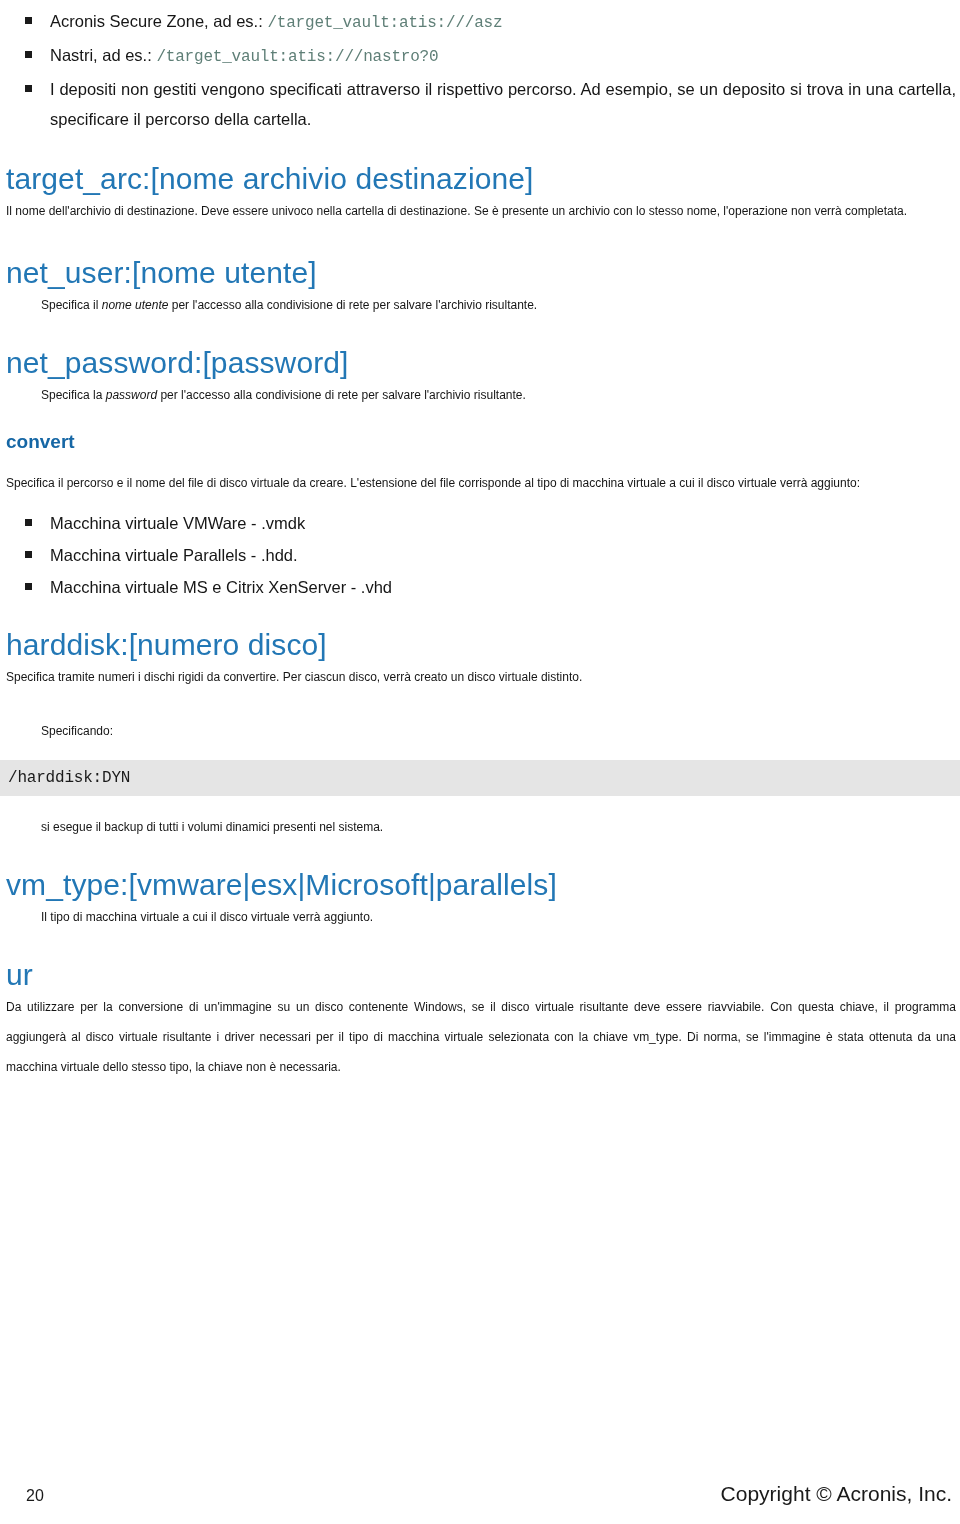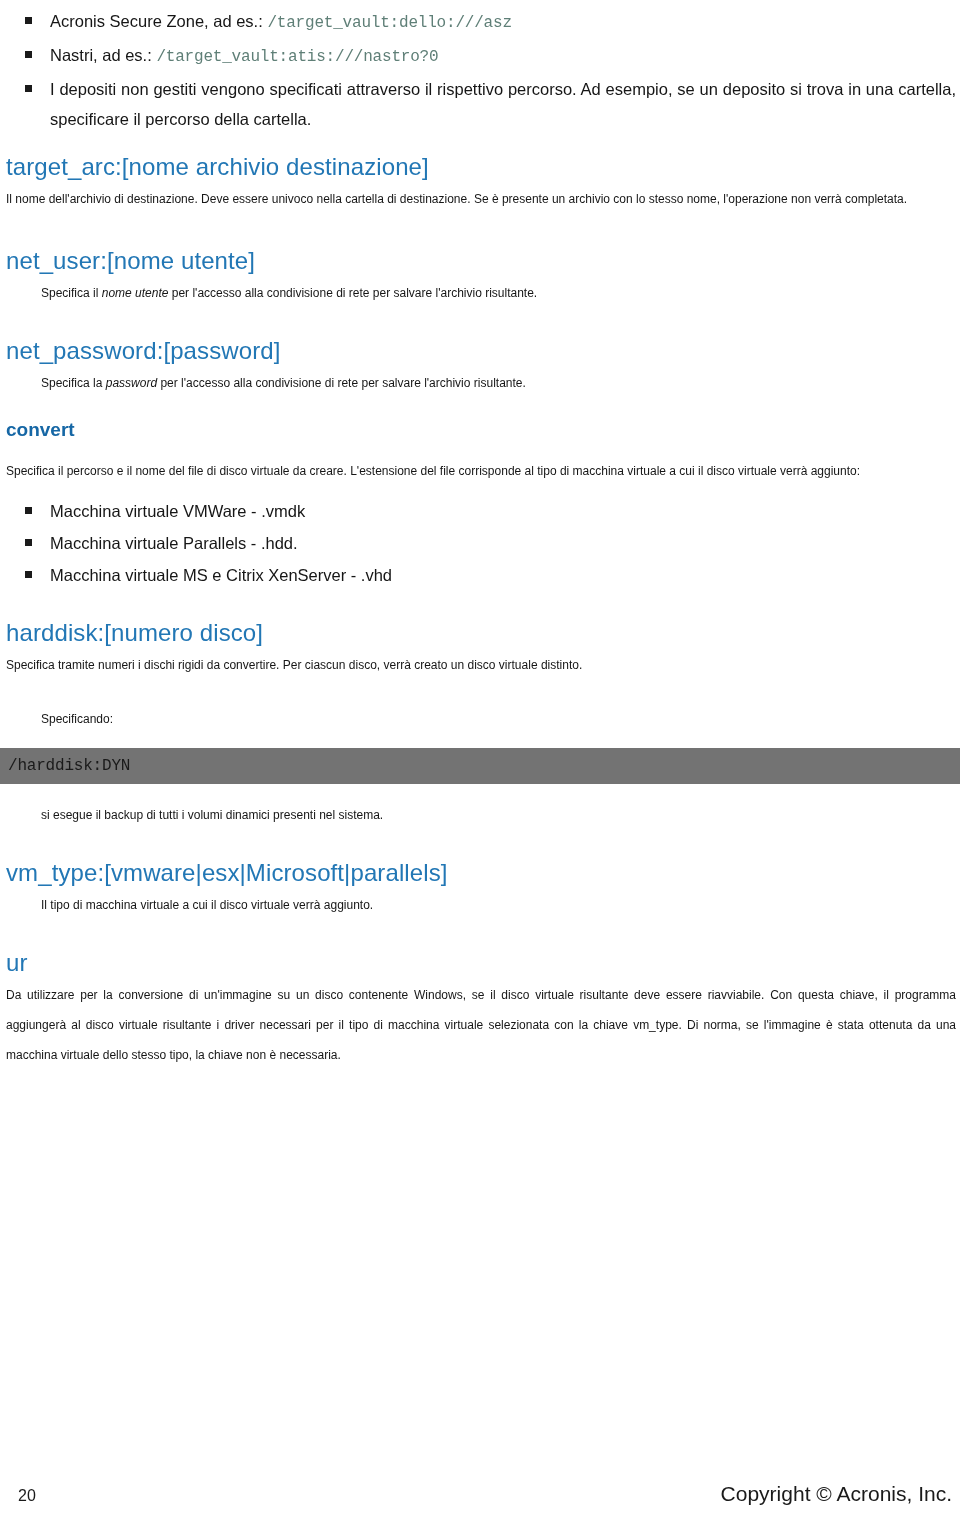--- a/index.html
+++ b/index.html
@@ -45,26 +45,26 @@
     top: 11px;
     width: 7px;
     height: 7px;
     background: #1a1a1a;
   }
   .bullet-item.tight {
     margin-bottom: 1px;
     line-height: 31px;
   }
   .bullet-item.para {
-    margin-bottom: 0;
+    margin-bottom: 12px;
   }
 
   
   h2.key-heading {
-    font-size: 24px;
+    font-size: 30px;
     font-weight: 400;
     color: #2277b5;
     margin: 0;
     padding: 0;
     line-height: 34px;
     letter-spacing: 0.1px;
   }
   h2.key-heading.cmd {
     font-size: 19px;
     font-weight: 700;
@@ -96,21 +96,21 @@
     font-size: 16px;
     color: #5f7f77;
     letter-spacing: -0.2px;
   }
 
   em.it { font-style: italic; }
   strong.bd { font-weight: 400; }
 
   
   .code-block {
-    background: #737373;
+    background: #e5e5e5;
     font-family: "Liberation Mono", "DejaVu Sans Mono", monospace;
     font-size: 16px;
     color: #1a1a1a;
     line-height: 30px;
     padding: 3px 0 3px 2px;
     margin: 0;
     width: 960px;
     margin-left: -6px;
     box-sizing: border-box;
     padding-left: 8px;
@@ -121,41 +121,41 @@
   .sp-14 { height: 14px; }
   .sp-16 { height: 16px; }
   .sp-18 { height: 18px; }
   .sp-24 { height: 24px; }
   .sp-26 { height: 26px; }
   .sp-30 { height: 30px; }
 
   
   .footer {
     position: absolute;
-    left: 8px;
+    left: 16px;
     right: 0;
     bottom: 18px;
     padding: 0 8px 0 10px;
     display: flex;
     justify-content: space-between;
     align-items: baseline;
     font-size: 16px;
     color: #1a1a1a;
   }
   .footer .page-num { font-size: 16px; }
   .footer .copy { font-size: 21px; }
 </style>
 </head>
 <body>
 
 <div class="page">
 
   <ul class="bullet-list">
     <li class="bullet-item tight">
-      <span class="bullet-marker"></span><span>Acronis Secure Zone, ad es.: </span><span class="mono">/target_vault:dello:///asz</span>
+      <span class="bullet-marker"></span><span>Acronis Secure Zone, ad es.: </span><span class="mono">/target_vault:atis:///asz</span>
     </li>
     <li class="bullet-item tight">
       <span class="bullet-marker"></span><span>Nastri, ad es.: </span><span class="mono">/target_vault:atis:///nastro?0</span>
     </li>
     <li class="bullet-item para">
       <span class="bullet-marker"></span><span>I depositi non gestiti vengono specificati attraverso il rispettivo percorso. Ad esempio, se un deposito si trova in una cartella, specificare il percorso della cartella.</span>
     </li>
   </ul>
 
   <div class="sp-16"></div>

